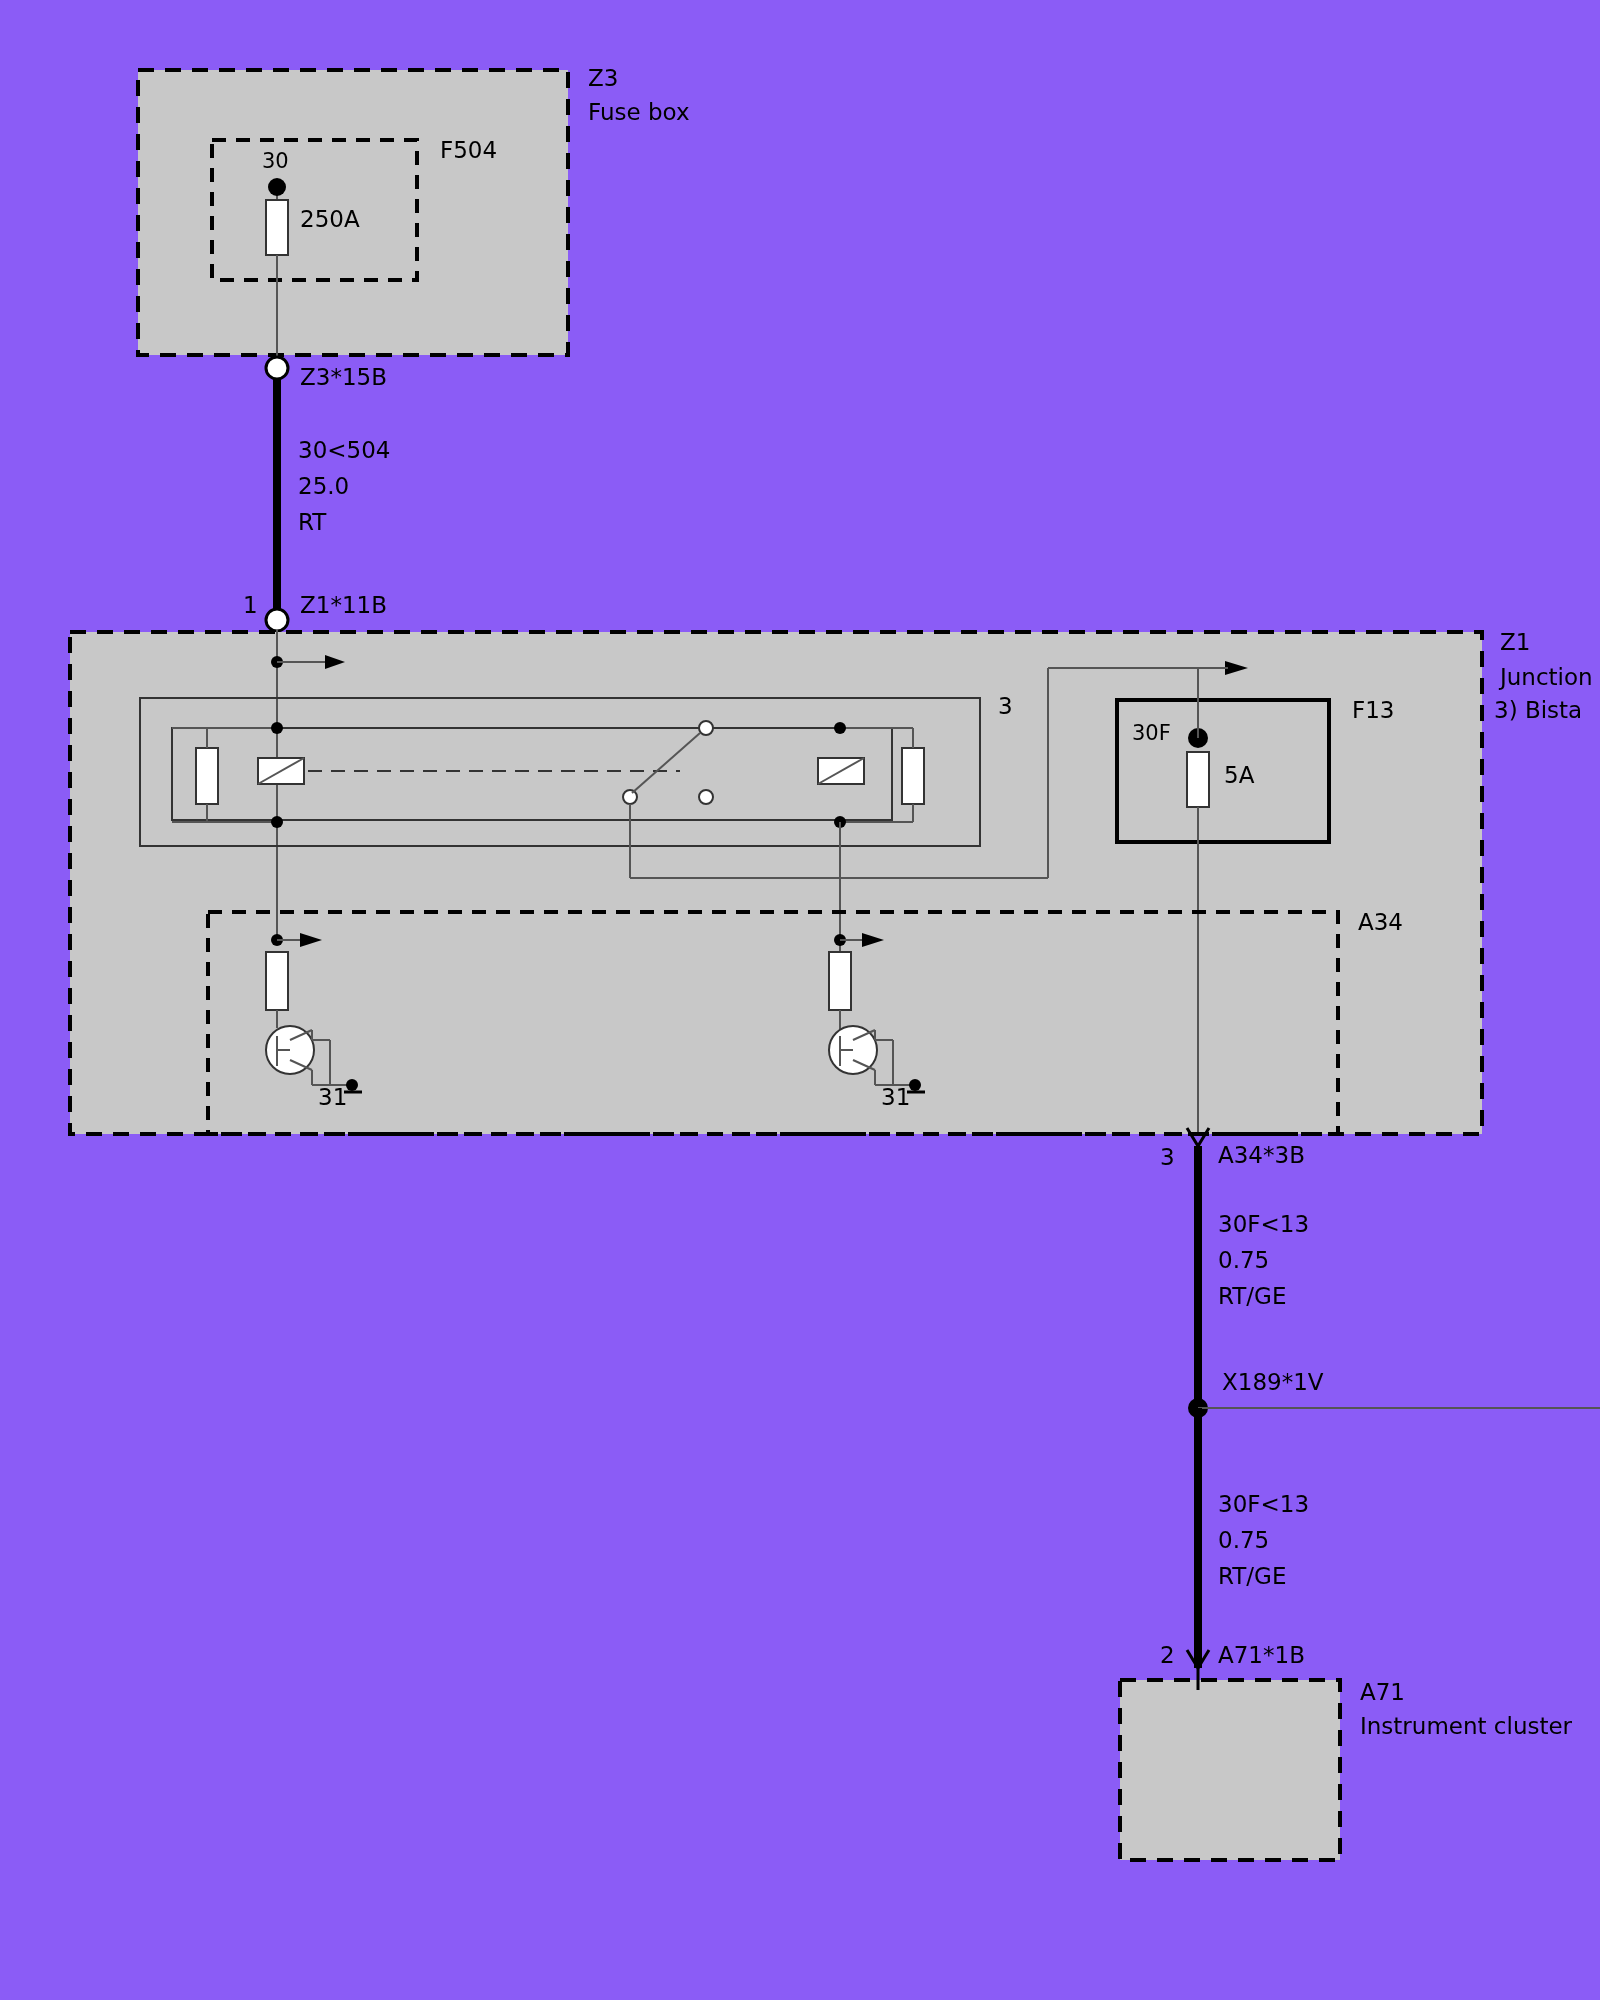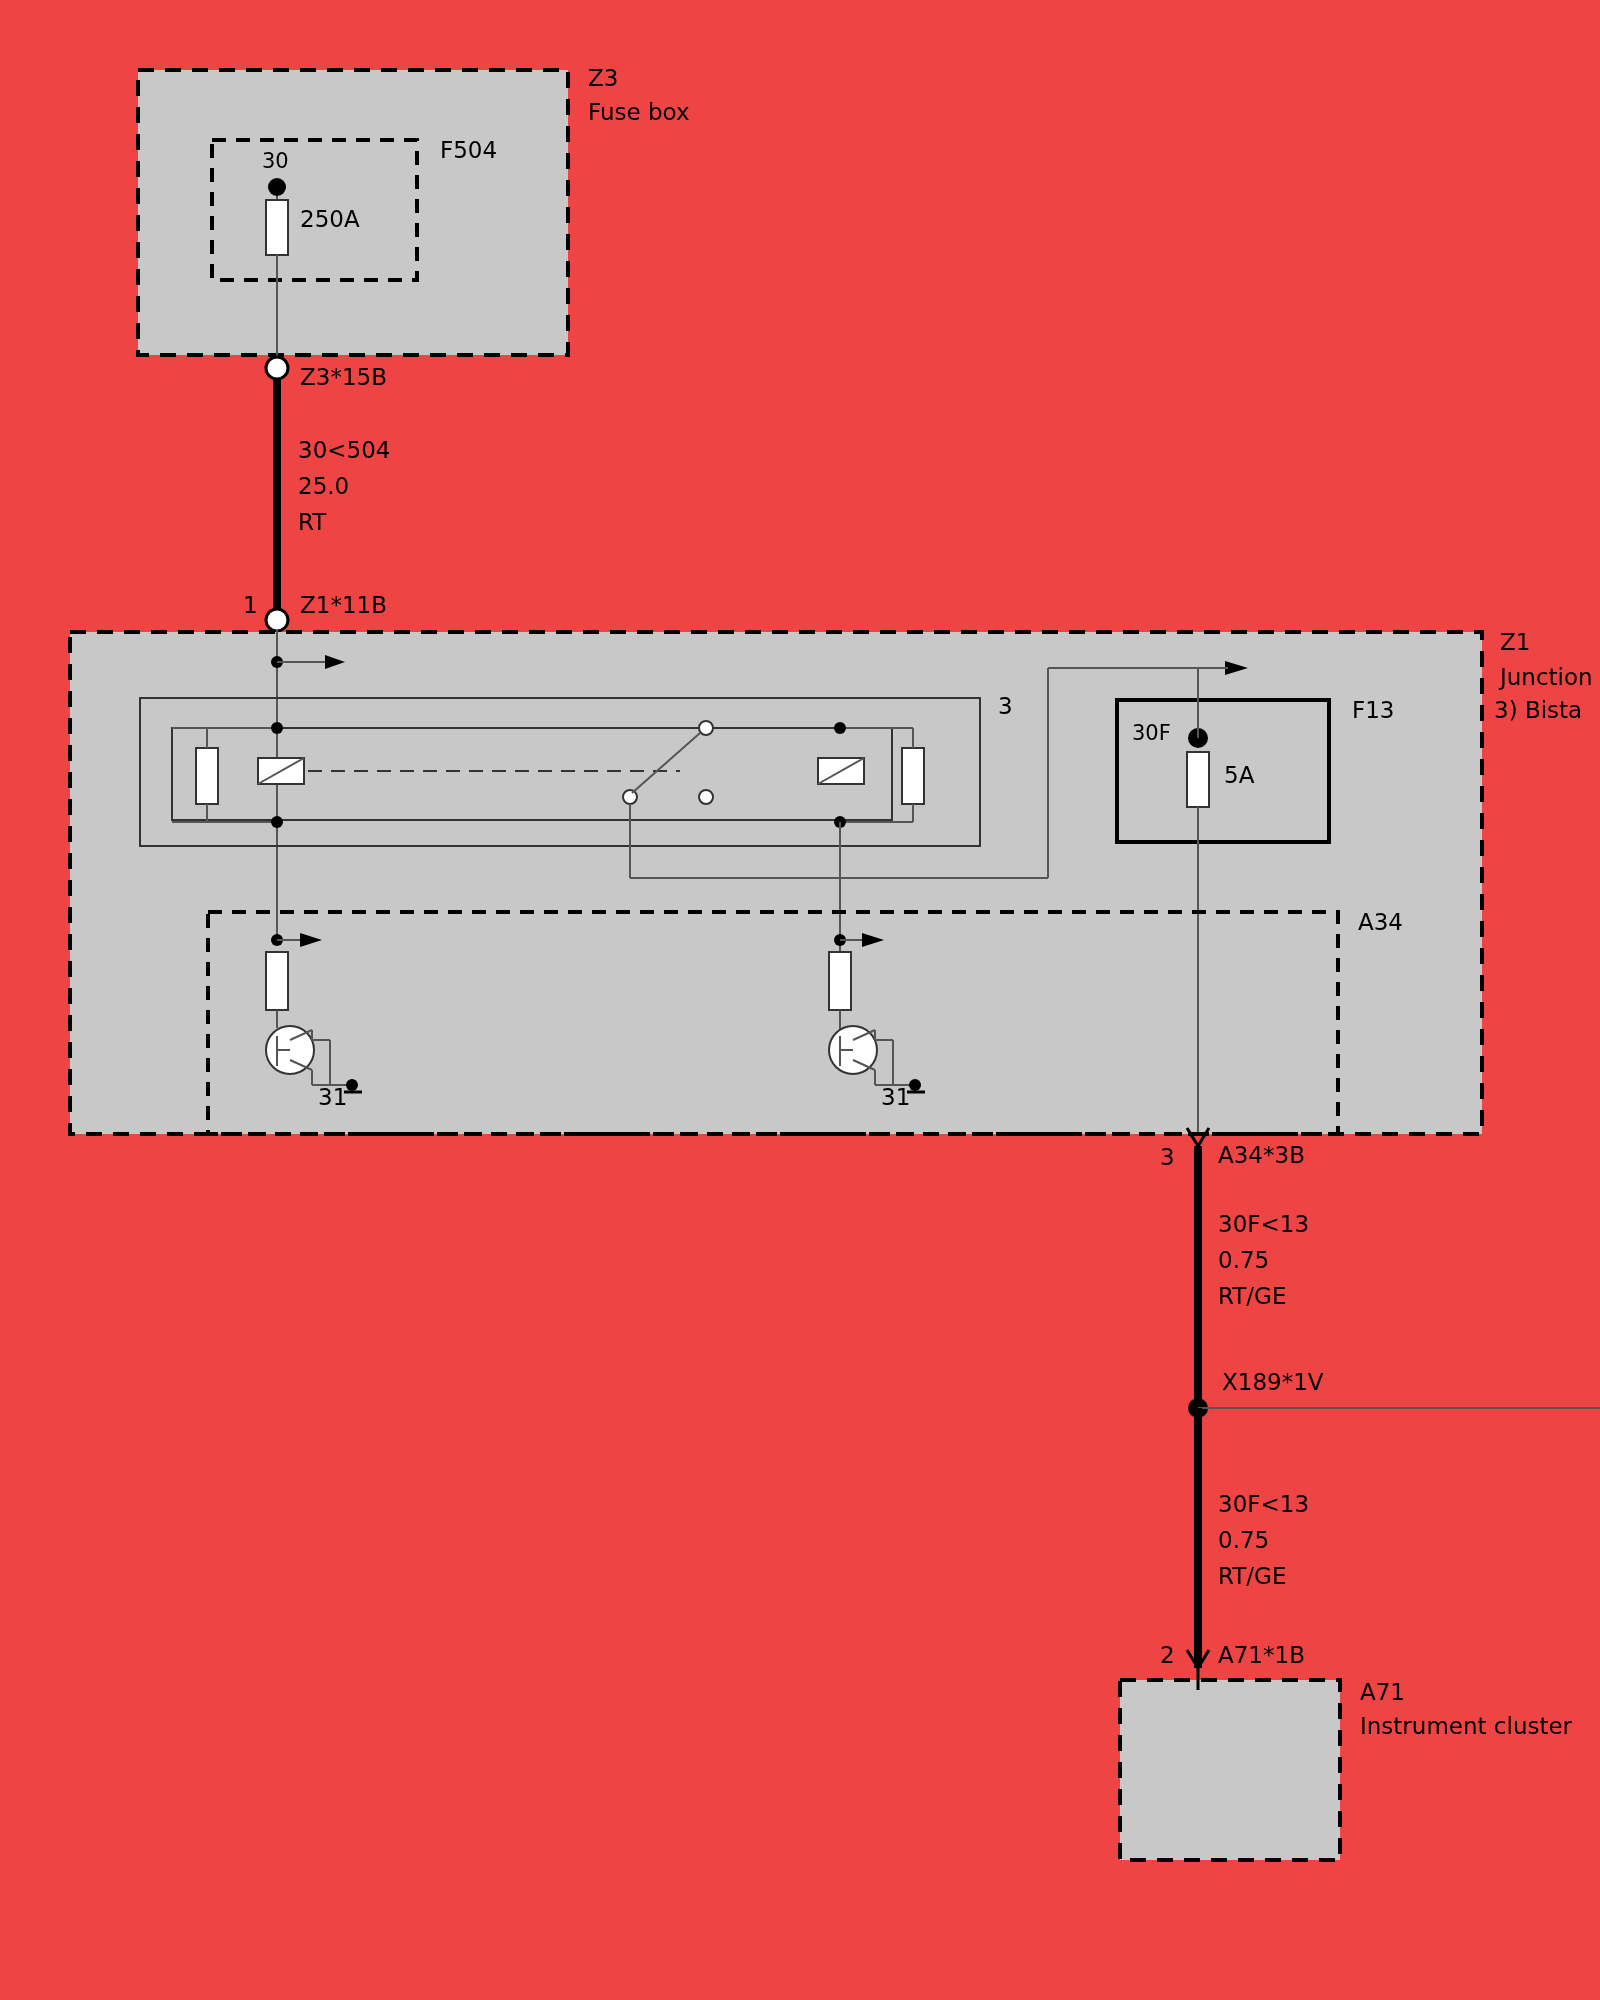--- a/index.html
+++ b/index.html
@@ -7,21 +7,21 @@
     padding: 0;
     background: #ffffff;
   }
   body {
     font-family: "DejaVu Sans", sans-serif;
   }
   #canvas {
     position: relative;
     width: 1600px;
     height: 2000px;
-    background: #ef4444;
+    background: #8b5cf6;
     overflow: hidden;
   }
   svg.diagram {
     position: absolute;
     left: 0;
     top: 0;
     width: 1600px;
     height: 2000px;
   }
   text {

